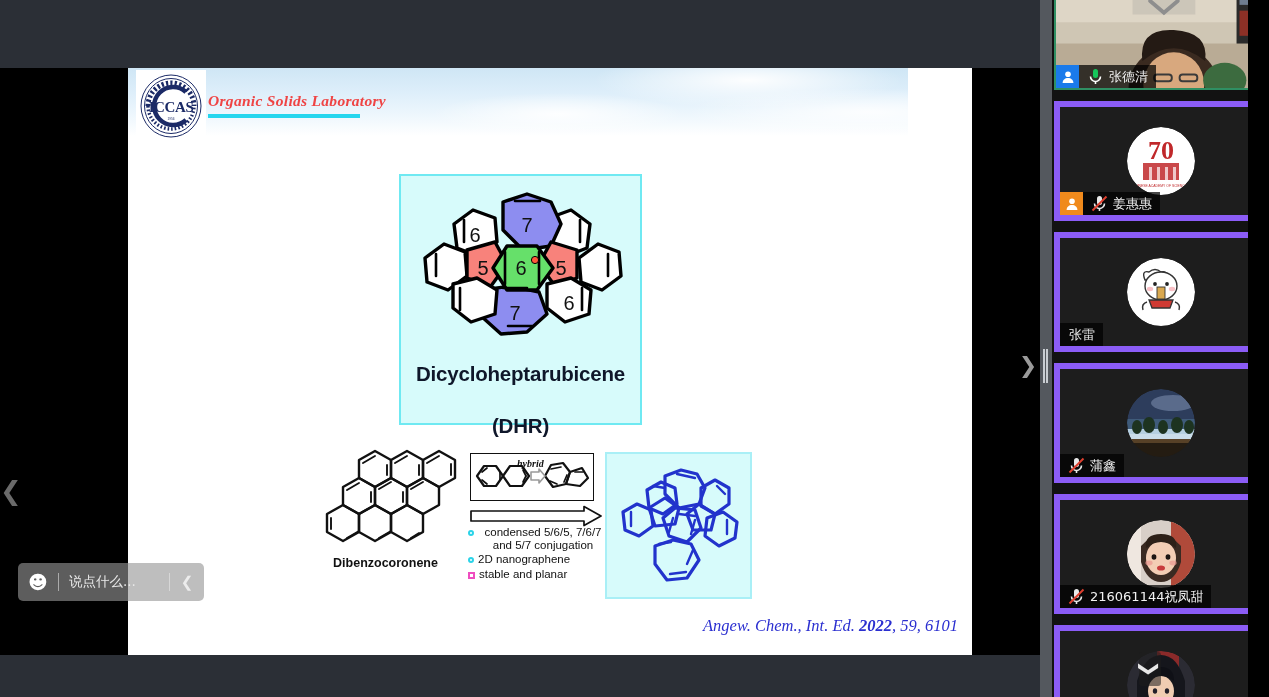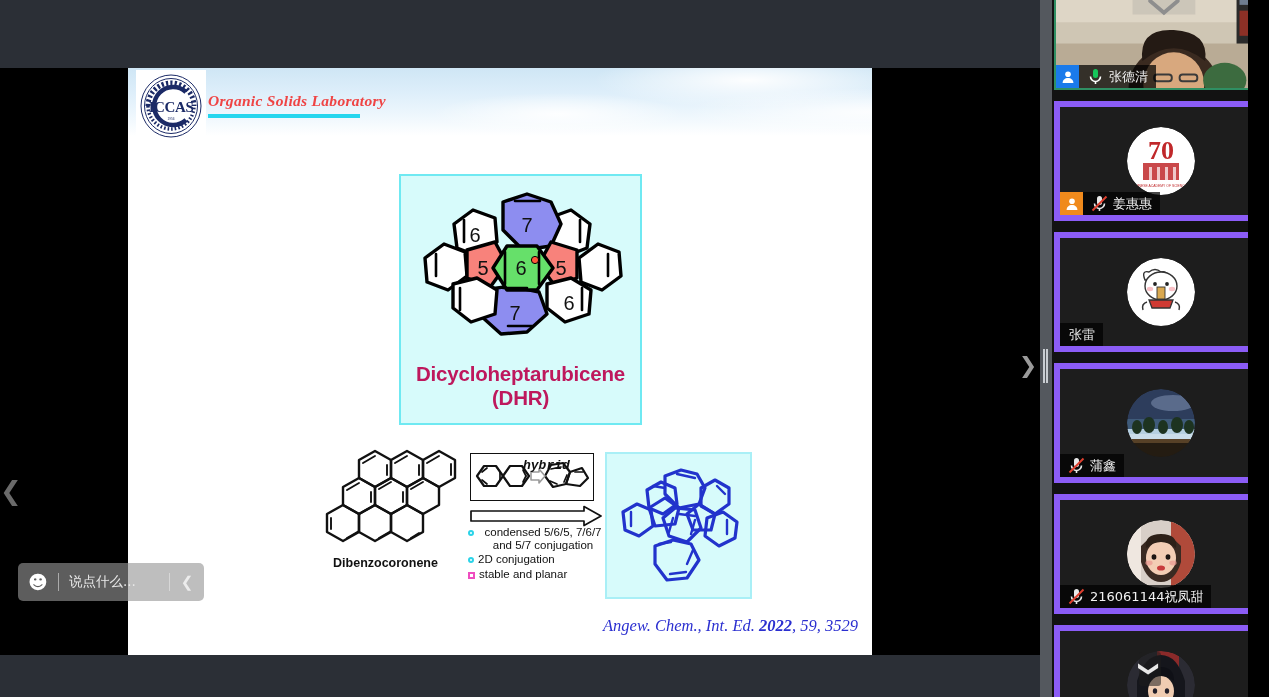--- a/index.html
+++ b/index.html
@@ -20,21 +20,21 @@
 
   
   .stage {
     position:absolute; left:0; top:68px; width:1040px; height:587px;
     background:#000;
   }
 
   
   .slide {
     position:absolute; left:128px; top:68px;
-    width:744px; height:587px;
+    width:844px; height:587px;
     background:#ffffff;
     overflow:hidden;
   }
 
   .slide-banner {
     position:absolute; left:0; top:0; width:780px; height:68px;
     background:
       radial-gradient(ellipse 220px 40px at 620px 12px, rgba(255,255,255,.95), rgba(255,255,255,0) 70%),
       radial-gradient(ellipse 180px 30px at 430px 46px, rgba(255,255,255,.9), rgba(255,255,255,0) 70%),
       radial-gradient(ellipse 260px 34px at 740px 44px, rgba(255,255,255,.85), rgba(255,255,255,0) 70%),
@@ -59,42 +59,42 @@
   }
 
   
   .panel-main {
     position:absolute; left:271px; top:106px; width:243px; height:251px;
     background:#d7fbfb; border:2px solid #6fe9f2;
   }
   .panel-main .mol { position:absolute; left:6px; top:4px; width:230px; height:180px; }
   .dhr-name {
     position:absolute; left:0; right:0; top:186px; text-align:center;
-    font-size:20.5px; font-weight:bold; color:#be185d; line-height:1.15;
+    font-size:20.5px; font-weight:bold; color:#0f172a; line-height:1.15;
     letter-spacing:-.2px;
   }
-  .dhr-name .l2 { display:block; font-size:20.5px; }
+  .dhr-name .l2 { display:block; font-size:20.5px;margin-top:28px; }
 
   
   .dbc-wrap { position:absolute; left:185px; top:380px; width:145px; height:130px; }
   .dbc-wrap svg { width:145px; height:105px; display:block; }
   .dbc-label {
     position:absolute; left:0; right:0; top:108px; text-align:center;
     font-size:12.5px; font-weight:bold; color:#111;
   }
 
   .hybrid-box {
     position:absolute; left:342px; top:385px; width:124px; height:48px;
     border:1.6px solid #111; background:#fff;
   }
   .hybrid-box svg { width:120px; height:44px; display:block; }
   .hybrid-word {
-    position:absolute; left:52px; top:4px;
-    font-family:Liberation Mono, monospace;
-    font-style:italic; font-weight:bold; font-size:13px; color:#111;
+    position:absolute; left:46px; top:4px;
+    font-family:Liberation Serif, serif;
+    font-style:italic; font-weight:bold; font-size:10px; color:#111;
   }
 
   .big-arrow { position:absolute; left:342px; top:437px; width:132px; height:22px; }
 
   .bullets { position:absolute; left:340px; top:458px; width:140px; }
   .bullets .b { display:flex; align-items:flex-start; gap:4px; margin-bottom:1px;text-align:center; }
   .bullets .btxt { font-size:11.5px; color:#111; line-height:1.15; }
   .bl-dot {
     flex:0 0 auto; width:6px; height:6px; margin-top:4px; border-radius:50%;
     background:#fff; border:2px solid #2bd3e8;
@@ -351,21 +351,21 @@
       <path d="M1,6 L114,6 L114,1.5 L131,11 L114,20.5 L114,16 L1,16 Z" fill="#fff" stroke="#111" stroke-width="1.7" stroke-linejoin="round"></path>
     </svg>
 
     <div class="bullets">
       <div class="b">
         <span class="bl-dot"></span>
         <span class="btxt">condensed 5/6/5, 7/6/7 and 5/7 conjugation</span>
       </div>
       <div class="b">
         <span class="bl-dot"></span>
-        <span class="btxt">2D conjugation</span>
+        <span class="btxt">2D nanographene</span>
       </div>
       <div class="b">
         <span class="bl-sq"></span>
         <span class="btxt">stable and planar</span>
       </div>
     </div>
 
     <div class="panel-blue">
       <svg viewBox="0 0 143 143">
         <g fill="none" stroke="#2233cc" stroke-width="3.2" stroke-linejoin="round" stroke-linecap="round">
@@ -390,21 +390,21 @@
           <line x1="66" y1="64" x2="62" y2="78"></line>
           <line x1="88" y1="66" x2="84" y2="80"></line>
           <line x1="52" y1="90" x2="64" y2="88"></line>
           <line x1="86" y1="96" x2="80" y2="110"></line>
         </g>
       </svg>
     </div>
 
     <div class="citation">
       <span>Angew. Chem., Int. Ed.</span>
-      <b>2022</b><span>, 59, 3529</span>
+      <b>2022</b><span>, 59, 6101</span>
     </div>
   </div>
 
   <div class="nav-left">❮</div>
   <div class="nav-right">❯</div>
 
   <div class="commentbar">
     <div class="cb-emoji">☻</div>
     <div class="cb-div"></div>
     <div class="cb-input">说点什么...</div>

